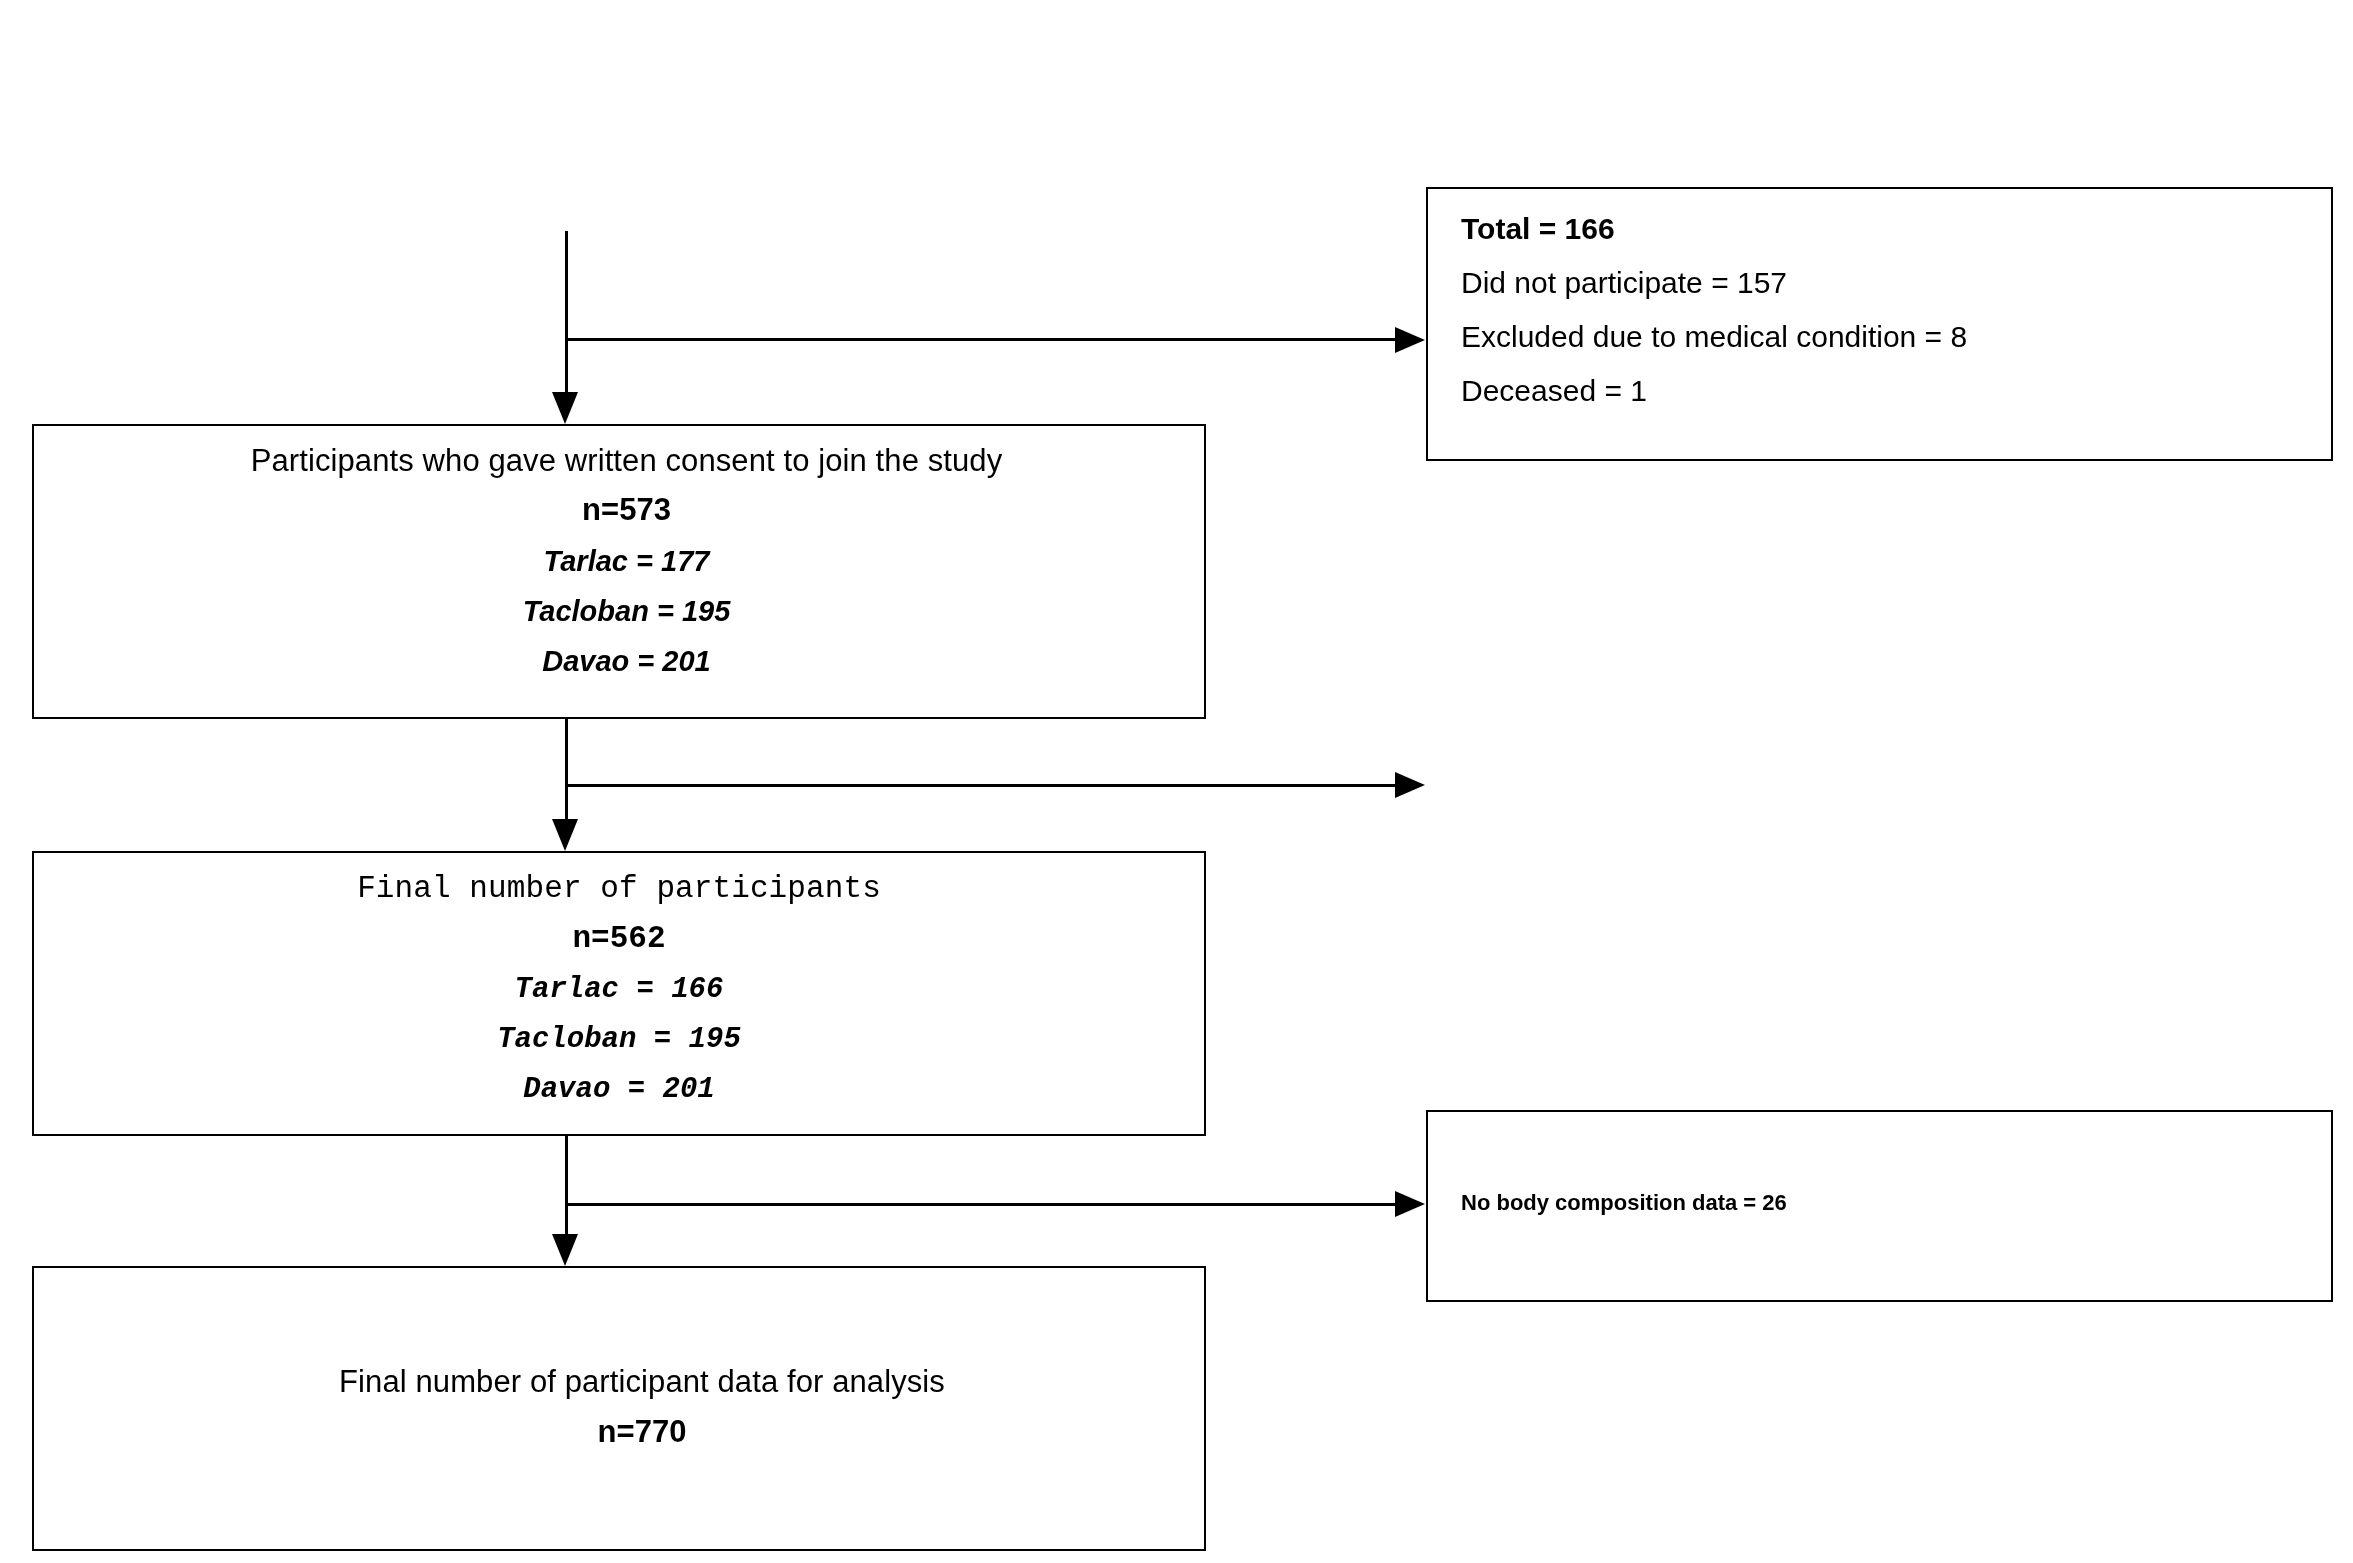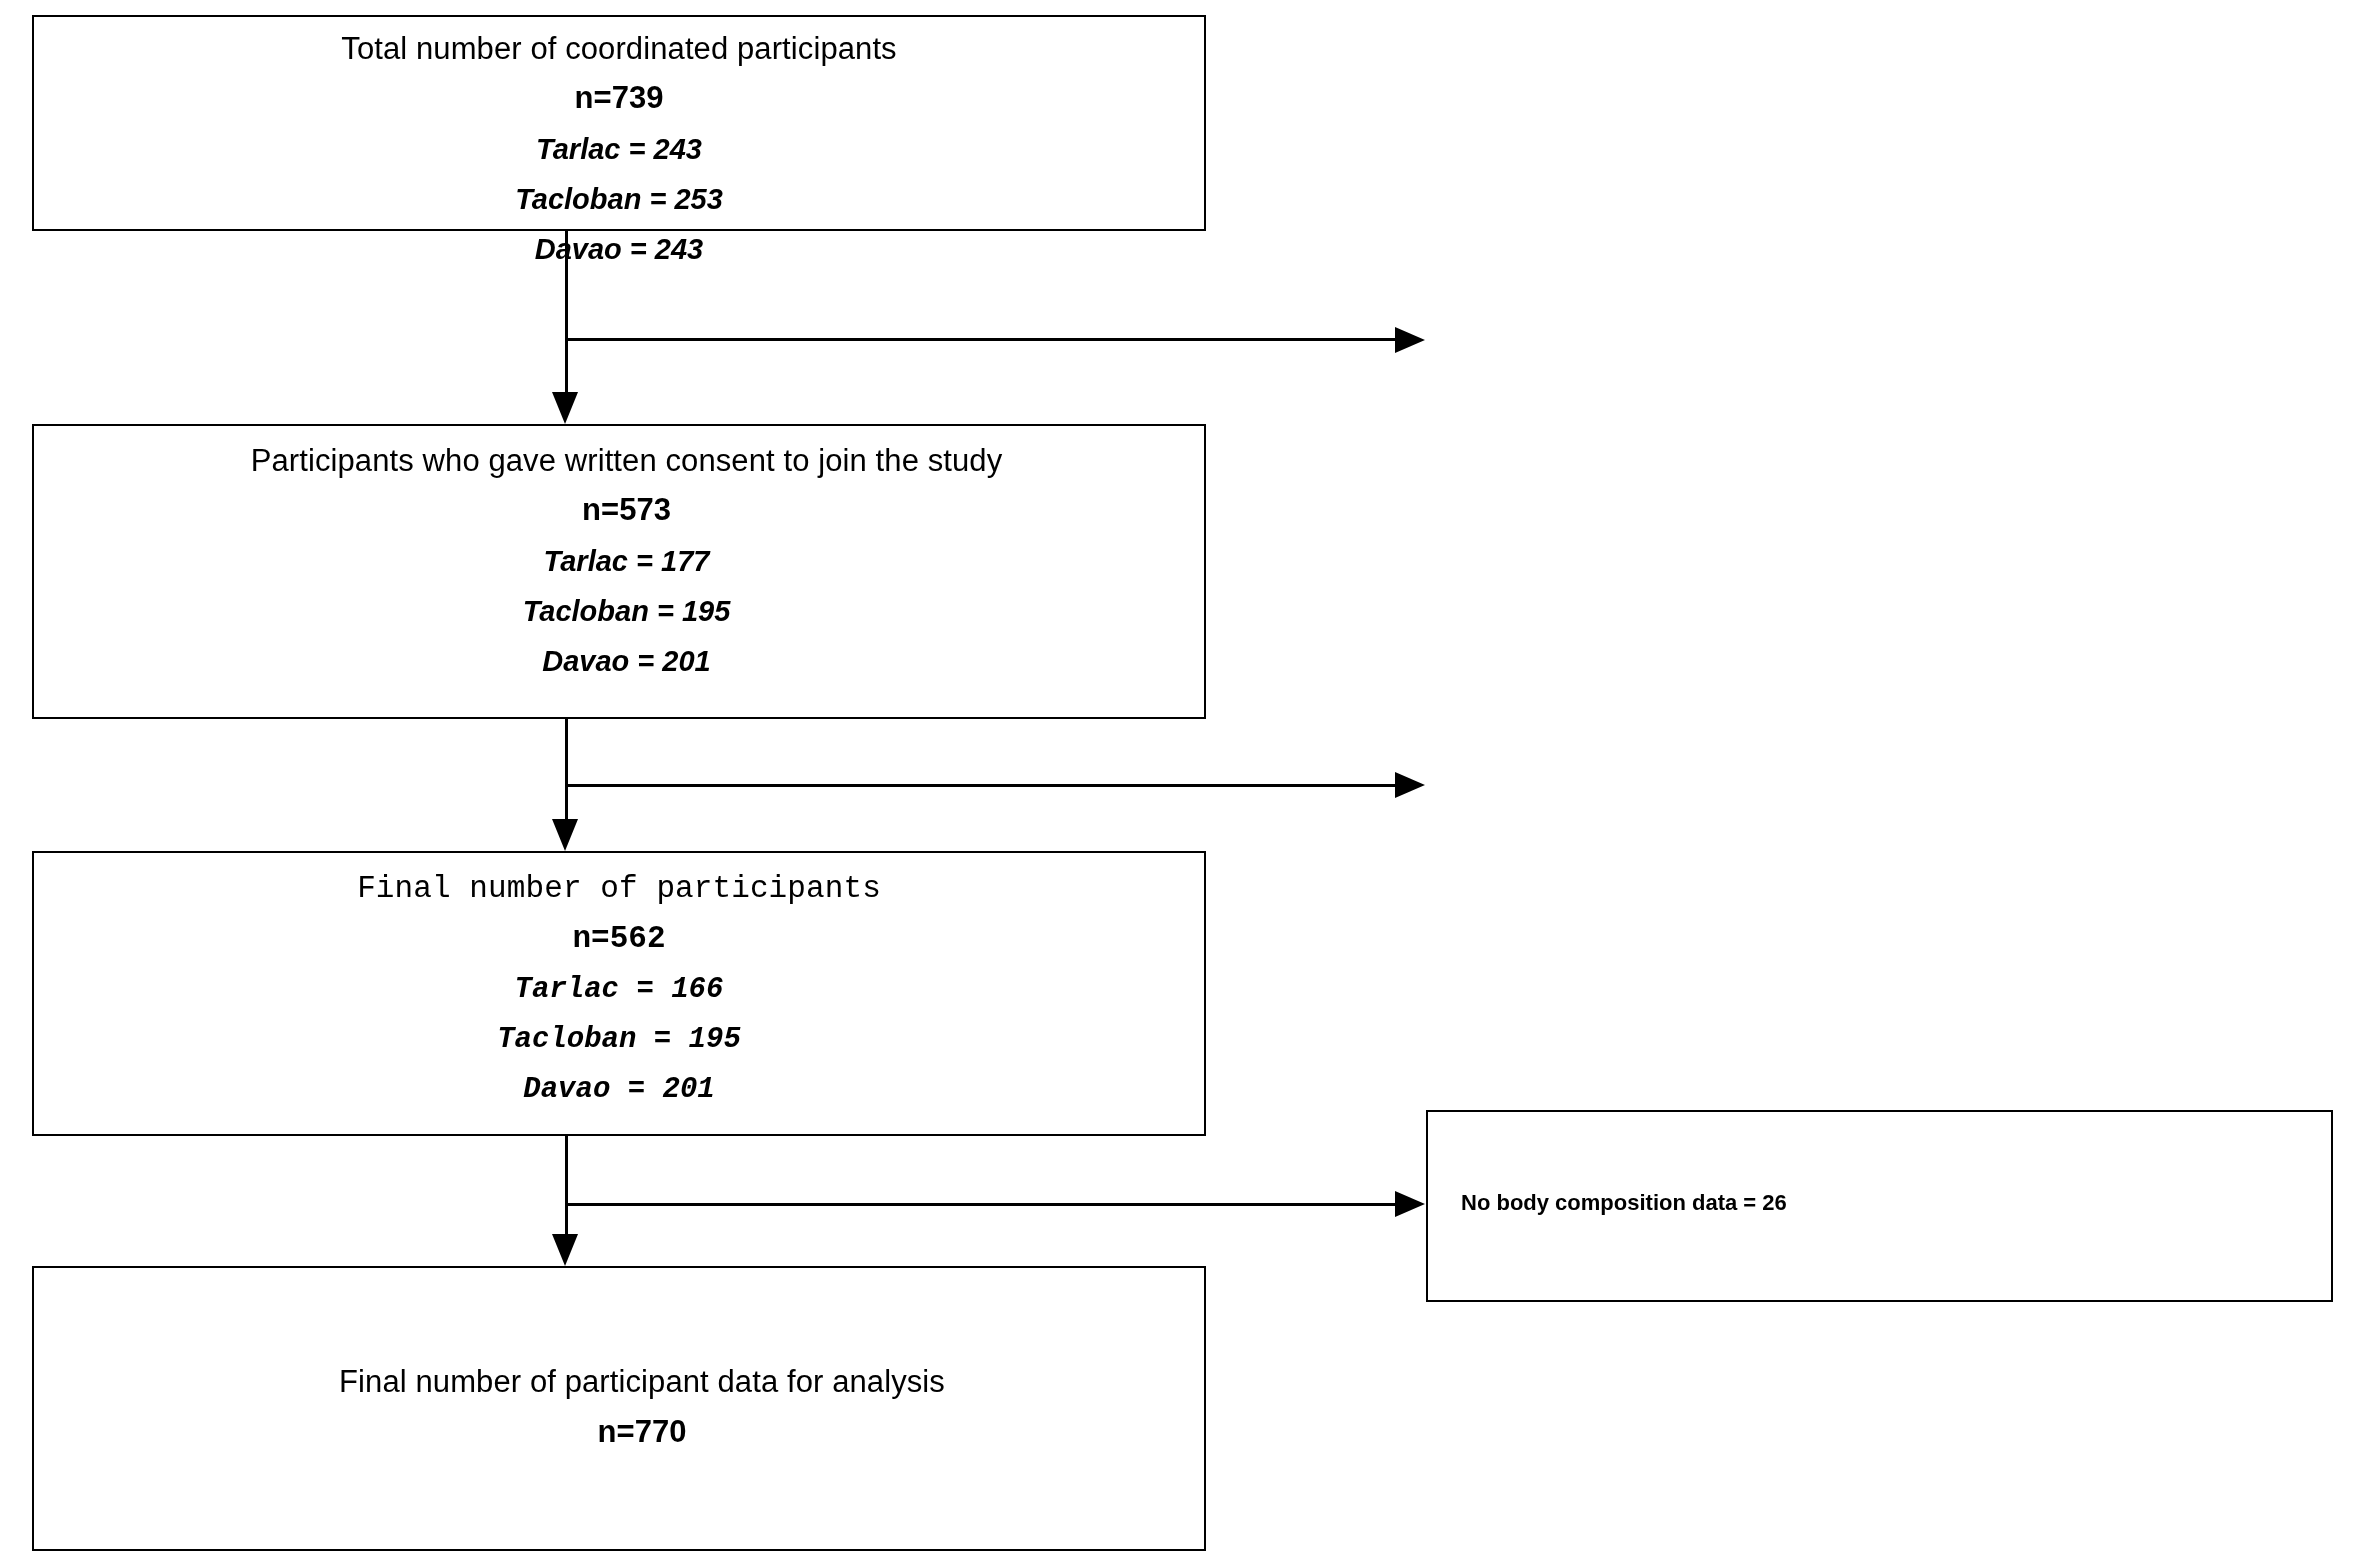--- a/index.html
+++ b/index.html
@@ -127,29 +127,20 @@
     border-top: 13px solid transparent;
     border-bottom: 13px solid transparent;
     border-left: 30px solid #000000;
   }
 </style>
 </head>
 <body>
 
 <div id="canvas">
 
-  <div class="node node-main" style="top:15px; height:216px;">
-    <div class="stack-main" style="top:13.7px;">
-      <div class="t-title">Total number of coordinated participants</div>
-      <div class="t-n">n=739</div>
-      <div class="t-site">Tarlac = 243</div>
-      <div class="t-site">Tacloban = 253</div>
-      <div class="t-site">Davao = 243</div>
-    </div>
-  </div>
 
   <div class="node node-main" style="top:424px; height:295px;">
     <div class="stack-main" style="top:16.5px;margin-left:15px;">
       <div class="t-title">Participants who gave written consent to join the study</div>
       <div class="t-n">n=573</div>
       <div class="t-site">Tarlac = 177</div>
       <div class="t-site">Tacloban = 195</div>
       <div class="t-site">Davao = 201</div>
     </div>
   </div>
@@ -164,20 +155,28 @@
     </div>
   </div>
 
   <div class="node node-main" style="top:1266px; height:285px;">
     <div class="stack-main" style="top:96px;padding-left:46px;">
       <div class="t-title">Final number of participant data for analysis</div>
       <div class="t-n">n=770</div>
     </div>
   </div>
 
+  <div class="node node-excl" style="top:187px; height:274px;">
+    <div class="stack-excl" style="top:22px;">
+      <div class="t-excl-total">Total = 166</div>
+      <div class="t-excl-line">Did not participate = 157</div>
+      <div class="t-excl-line">Excluded due to medical condition = 8</div>
+      <div class="t-excl-line">Deceased = 1</div>
+    </div>
+  </div>
 
 
   <div class="node node-excl" style="top:1110px; height:192px;">
     <div class="stack-excl" style="top:78px;">
       <div class="t-excl-solo">No body composition data = 26</div>
     </div>
   </div>
 
   <div class="vline" style="left:565px; top:231px; height:163px;"></div>
   <div class="arrow-down" style="left:552px; top:392px;"></div>

